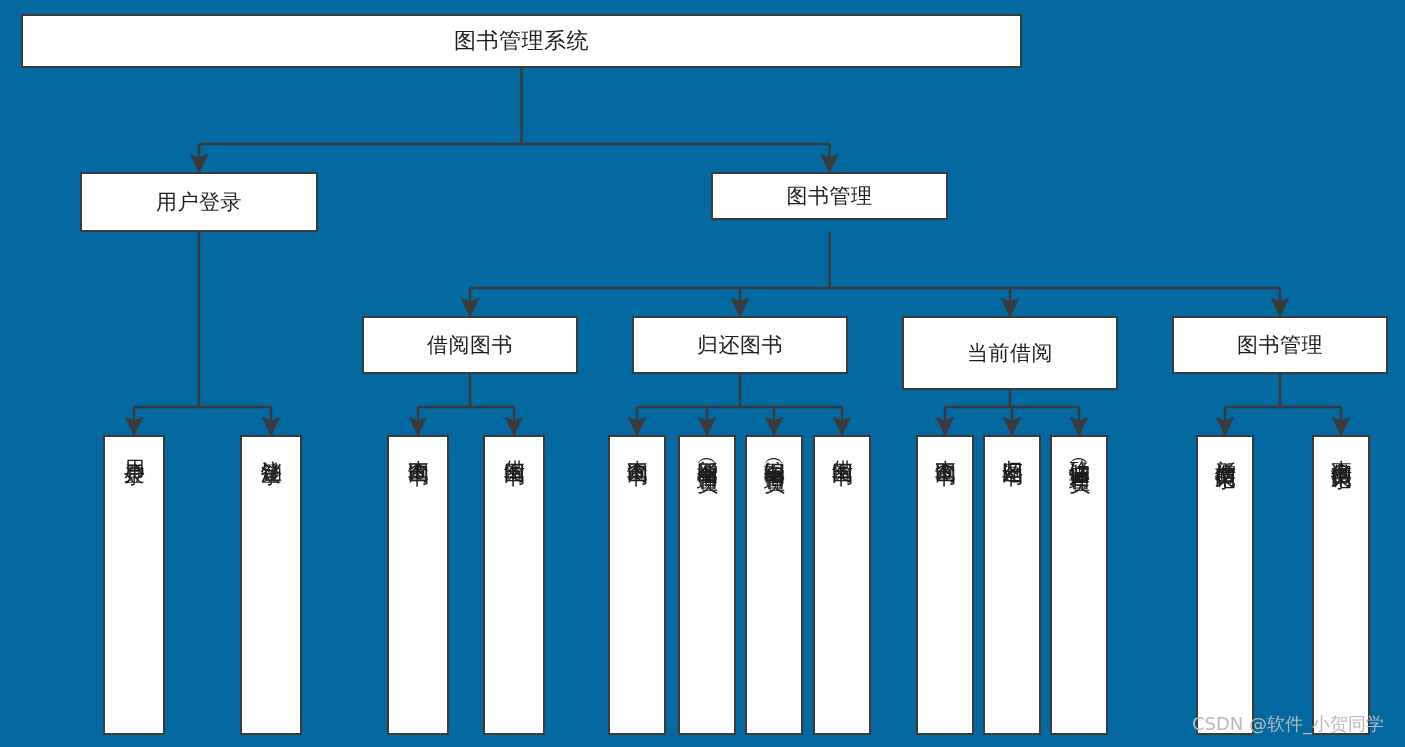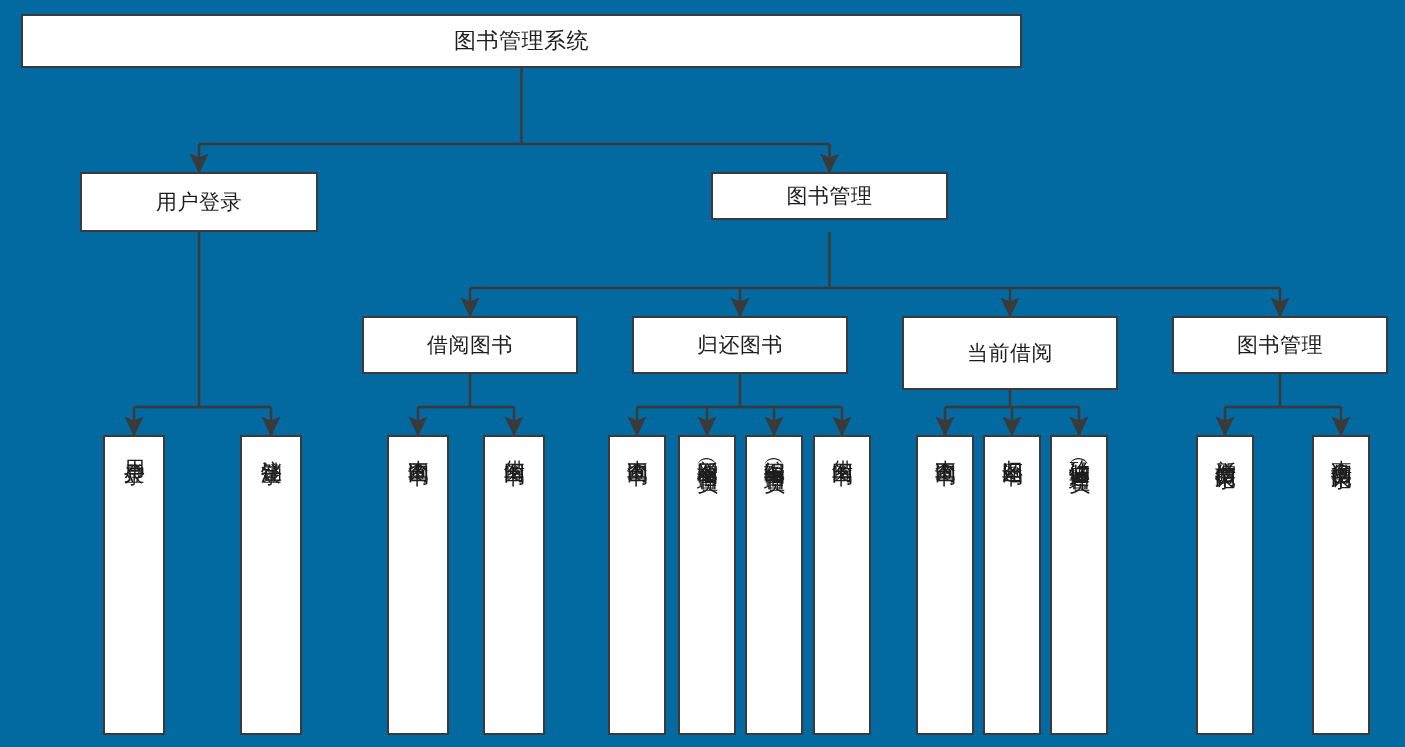--- a/index.html
+++ b/index.html
@@ -175,13 +175,14 @@
         <span class="label">确认归还（管理员）</span>
       </div>
       <div class="node vertical" style="left: 1196px; top: 435px; width: 58px; height: 300px;">
         <span class="label">新增借阅记录</span>
       </div>
       <div class="node vertical" style="left: 1312px; top: 435px; width: 58px; height: 300px;">
         <span class="label">查询借阅记录</span>
       </div>
     </div>
 
+  <div class="watermark">CSDN @软件_小贺同学</div>
 </div>
 
 </body></html>

